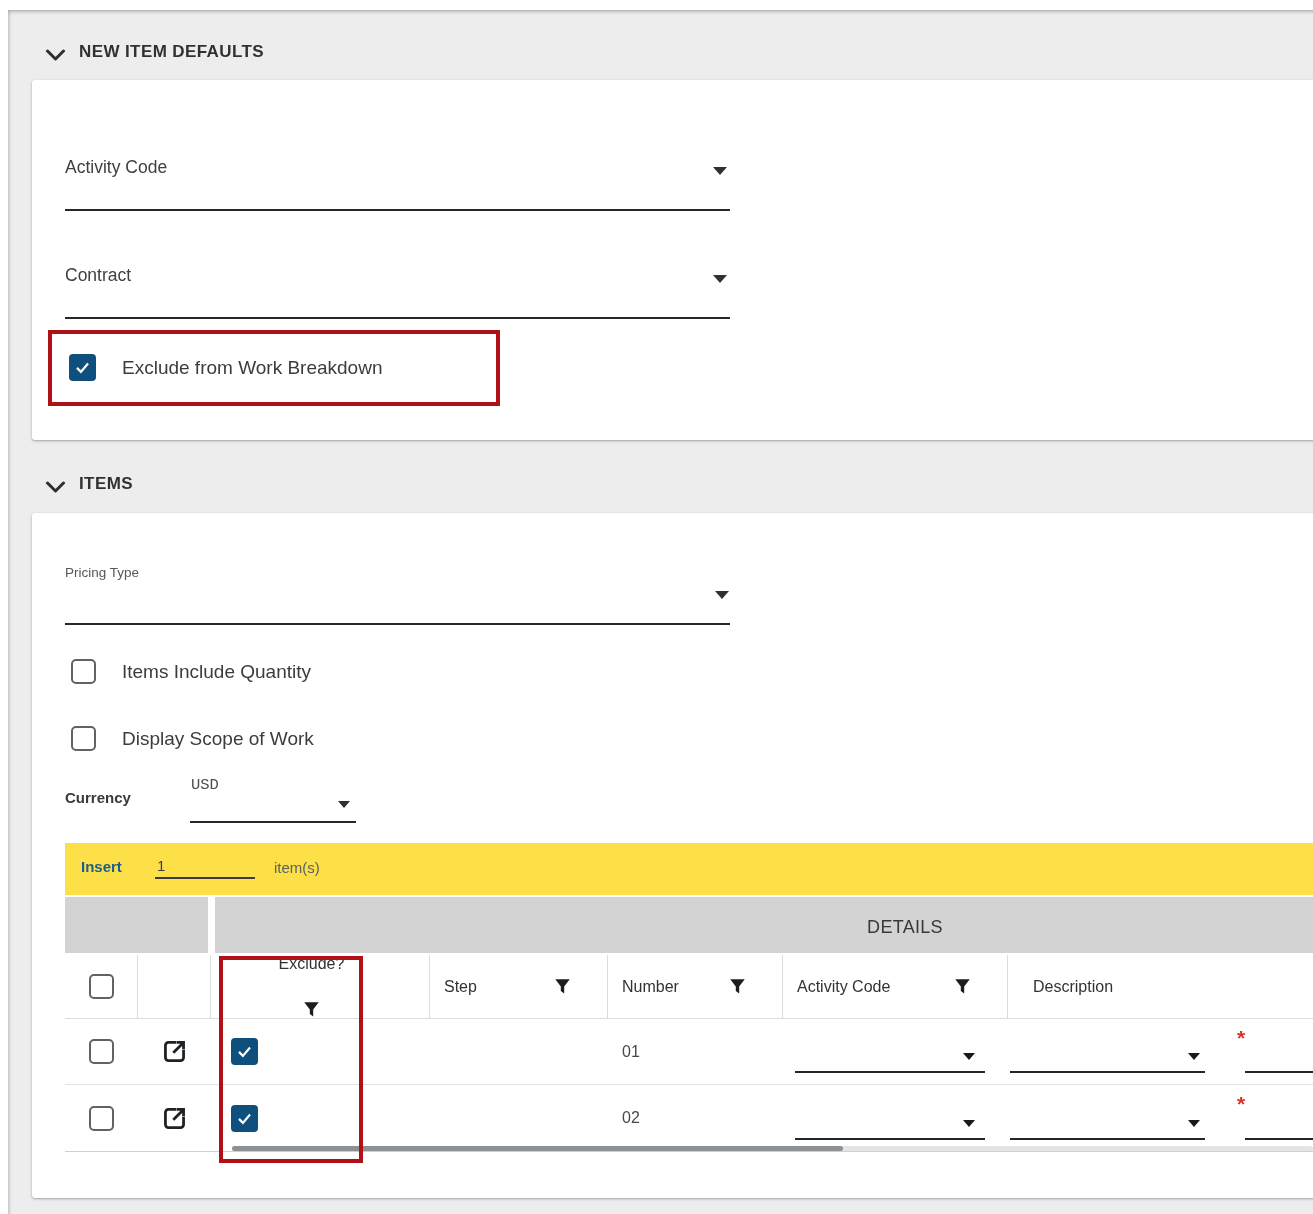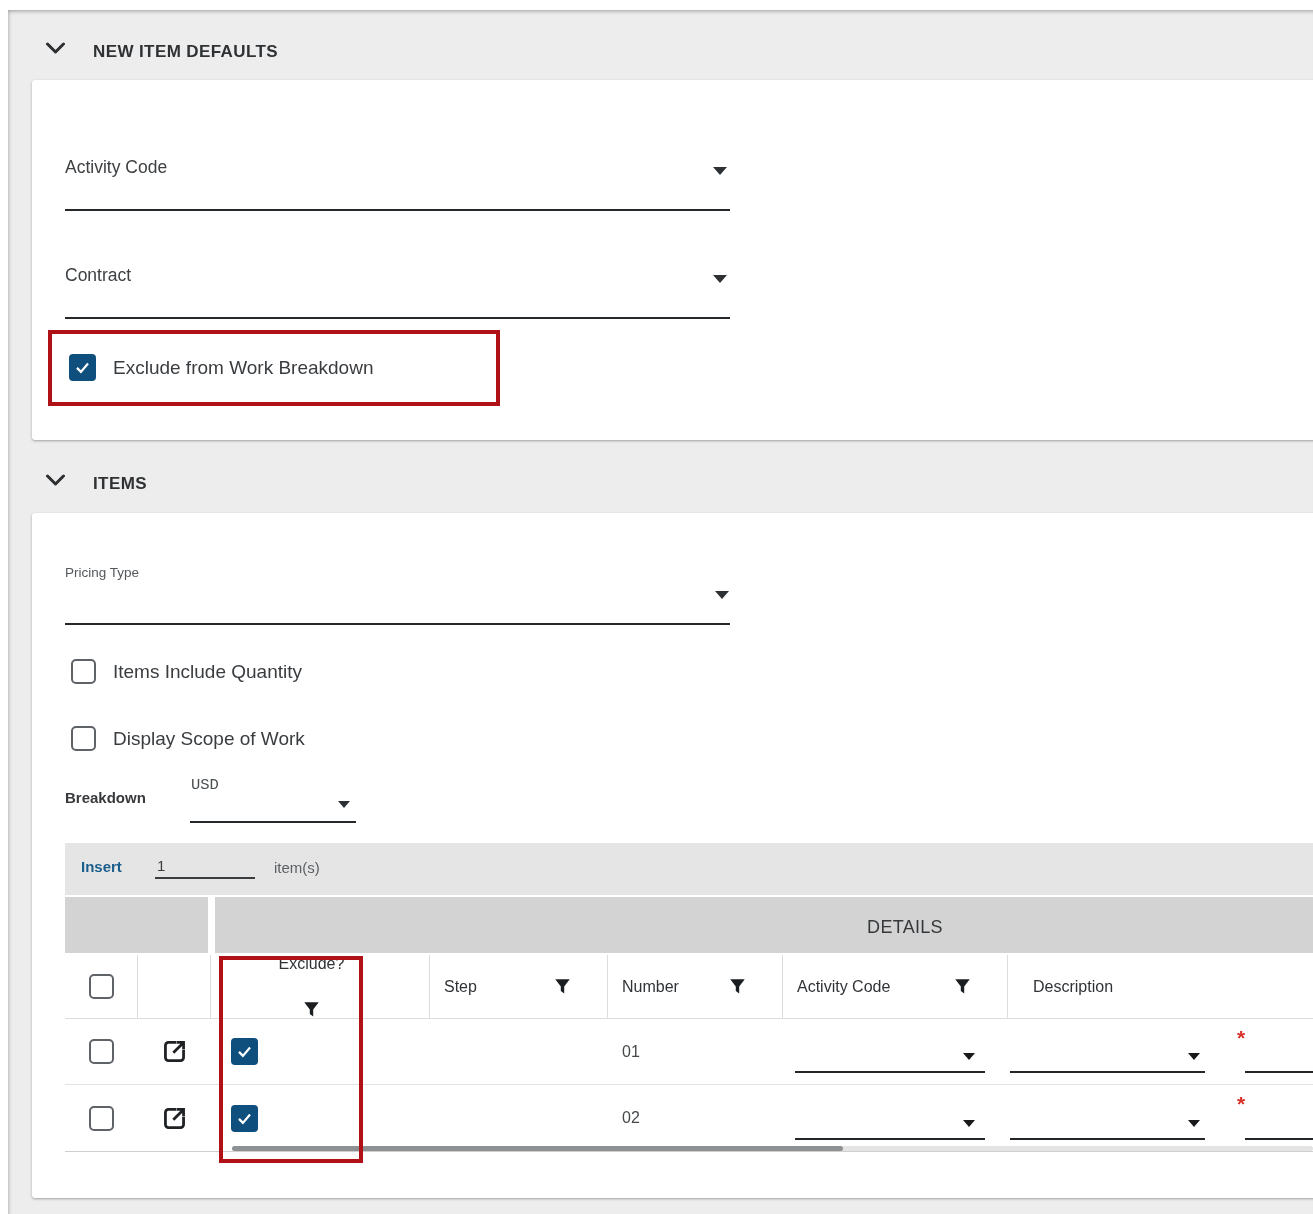--- a/index.html
+++ b/index.html
@@ -6,21 +6,21 @@
   html,body { background:#fff; }
   body { font-family:"Liberation Sans", sans-serif; color:#3c4043; }
   #root { position:relative; width:1313px; height:1214px; overflow:hidden; background:#fff; }
 
   .panel { position:absolute; left:8px; top:10px; width:1305px; height:1204px;
            background:#ededed; box-shadow: inset 2px 3px 4px -2px rgba(0,0,0,0.35); }
 
   .abs { position:absolute; }
 
   
-  .sec-header { position:absolute; display:flex; align-items:flex-start; gap:27px; }
+  .sec-header { position:absolute; display:flex; align-items:flex-end; gap:13px; }
   .sec-title { font-size:17px; font-weight:600; letter-spacing:0.4px; color:#2f3234; }
   .chev { display:block; }
 
   
   .card { position:absolute; left:32px; width:1290px; background:#fff; border-radius:3px;
           box-shadow:0 1px 3px rgba(0,0,0,0.22), 0 1px 2px rgba(0,0,0,0.12); }
   #card1 { top:80px;  height:360px; }
   #card2 { top:513px; height:685px; }
 
   
@@ -32,29 +32,29 @@
                border-top:8px solid #2e3134; }
   .tri.sm    { border-left-width:6px; border-right-width:6px; border-top-width:7px; }
 
   
   .cbx { width:25px; height:25px; border:2.5px solid #5f6368; border-radius:5px;
          background:#fff; display:inline-flex; align-items:center; justify-content:center; flex:0 0 auto; }
   .cbx svg { display:none; }
   .cbx.checked { width:27px; height:27px; border:none; border-radius:4px;
                  background:var(--checkbox-blue,#0f4f7d); }
   .cbx.checked svg { display:block; }
-  .cb-row { position:absolute; display:flex; align-items:center; gap:17px; cursor:pointer; }
+  .cb-row { position:absolute; display:flex; align-items:center; gap:26px; cursor:pointer; }
   .cb-label { font-size:19px; color:#3a3d40; }
 
   
   .cur-label { position:absolute; font-size:15px; font-weight:700; color:#37393c; }
   .cur-value { position:absolute; font-size:15.5px; color:#4a4e51; }
 
   
-  .toolbar { position:absolute; left:65px; top:843px; width:1248px; height:52px; background:#e5e5e5; }
+  .toolbar { position:absolute; left:65px; top:843px; width:1248px; height:52px; background:#fde047; }
   .tb-insert { position:absolute; left:16px; top:15px; font-size:15px; font-weight:700;
                color:var(--link-blue,#1a5e8c); background:none; border:none; cursor:pointer;
                font-family:inherit; }
   .tb-input  { position:absolute; left:90px; top:12px; width:100px; border:none;
                border-bottom:2px solid #3a3d40; background:transparent; font-size:15px;
                color:#3a3d40; font-family:inherit; padding:2px 2px 3px 2px; outline:none; }
   .tb-suffix { position:absolute; left:209px; top:16px; font-size:15px; color:#5d6063; }
 
   
   .band { position:absolute; top:897px; height:56px; background:var(--band-gray,#d3d3d3); }
@@ -158,21 +158,21 @@
     <span class="cb-label">Items Include Quantity</span>
   </div>
 
   <div class="cb-row" style="left:71px; top:726px;">
     <span class="cbx">
       
     </span>
     <span class="cb-label">Display Scope of Work</span>
   </div>
 
-  <span class="cur-label" style="left:65px; top:789px;">Breakdown</span>
+  <span class="cur-label" style="left:65px; top:789px;">Currency</span>
   <span class="cur-value" style="left:191px; top:776px;font-family:Liberation Mono, monospace;">USD</span>
   <span class="tri sm" style="left:338px; top:801px;"></span>
   <div class="u-line" style="left:190px; top:821px; width:166px;"></div>
 
   <div class="toolbar">
     <button class="tb-insert">Insert</button>
     <input class="tb-input" value="1" style="">
     <span class="tb-suffix">item(s)</span>
   </div>
 

